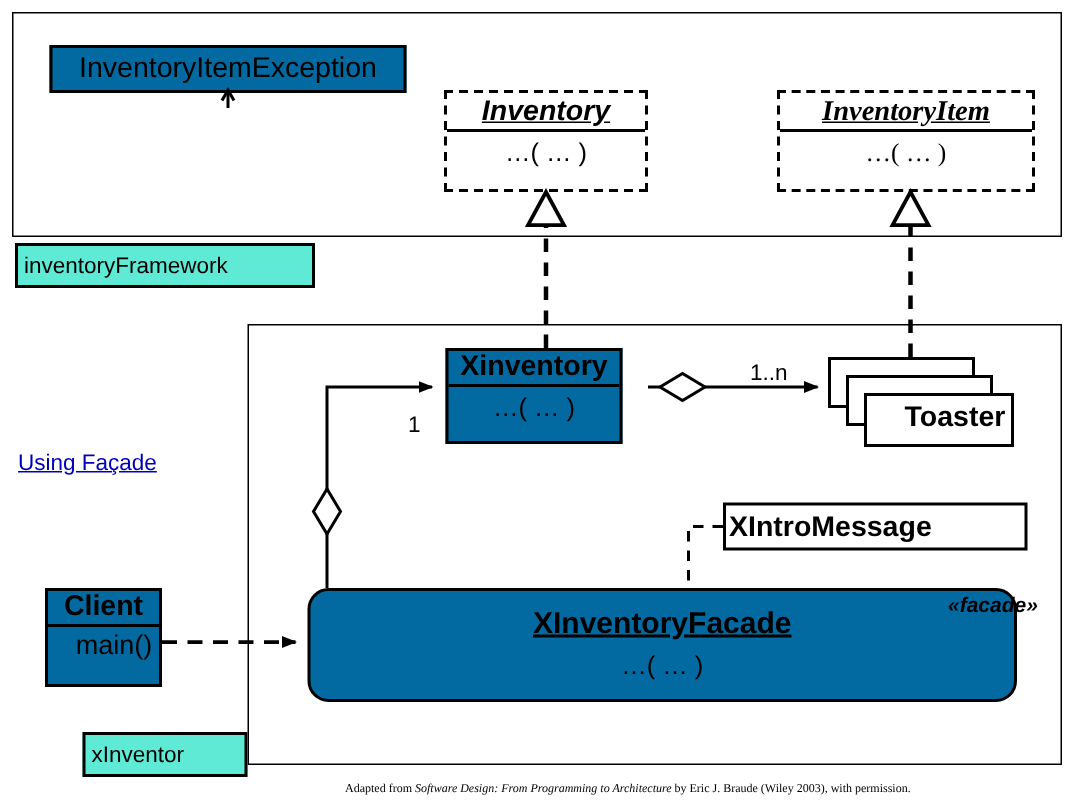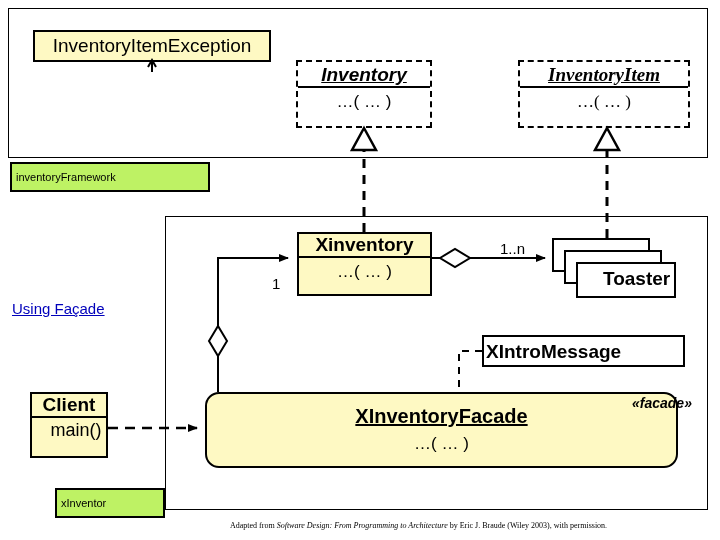--- a/index.html
+++ b/index.html
@@ -18,34 +18,34 @@
   .pkg {
     position: absolute;
     border: 1px solid #000000;
     box-sizing: border-box;
     background: transparent;
   }
   .pkg-tab {
     position: absolute;
     border: 2px solid #000000;
     box-sizing: border-box;
-    background: #bef264;
+    background: #5eead4;
     display: flex;
     align-items: center;
     padding-left: 4px;
-    font-size: 11px;
+    font-size: 15px;
     color: #000000;
     white-space: nowrap;
     overflow: hidden;
   }
   .cls {
     position: absolute;
     border: 2px solid #000000;
     box-sizing: border-box;
-    background: #fef9c3;
+    background: #0369a1;
     display: flex;
     flex-direction: column;
     align-items: center;
     justify-content: flex-start;
   }
   .cls.dashed {
     border: 2px dashed #000000;
     background: transparent;
   }
   .cls-name {
@@ -146,21 +146,21 @@
 
   <div class="cls dashed" style="left:518px; top:60px; width:172px; height:68px;font-family:Liberation Serif, serif;">
     <div class="cls-name iface" style="margin-top:3px;">InventoryItem</div>
     <div class="cls-divider" style="margin-top:1px;"></div>
     <div class="cls-ops" style="margin-top:5px;">…( … )</div>
   </div>
 
   <div class="pkg" style="left:165px; top:216px; width:543px; height:294px;"></div>
   <div class="pkg-tab" style="left:55px; top:488px; width:110px; height:30px;">xInventor</div>
 
-  <div class="cls" style="left:297px; top:232px; width:135px; height:64px;">
+  <div class="cls" style="left:297px; top:232px; width:118px; height:64px;">
     <div class="cls-name" style="margin-top:1px;">Xinventory</div>
     <div class="cls-divider" style="margin-top:1px;"></div>
     <div class="cls-ops" style="margin-top:5px;">…( … )</div>
   </div>
 
   <div class="plain-box" style="left:552px; top:238px; width:98px; height:34px;"></div>
   <div class="plain-box" style="left:564px; top:250px; width:98px; height:34px;"></div>
   <div class="plain-box" style="left:576px; top:262px; width:100px; height:36px;"></div>
   <div class="plain-box-label" style="left:580px; top:268px;margin-left:23px;">Toaster</div>
 

